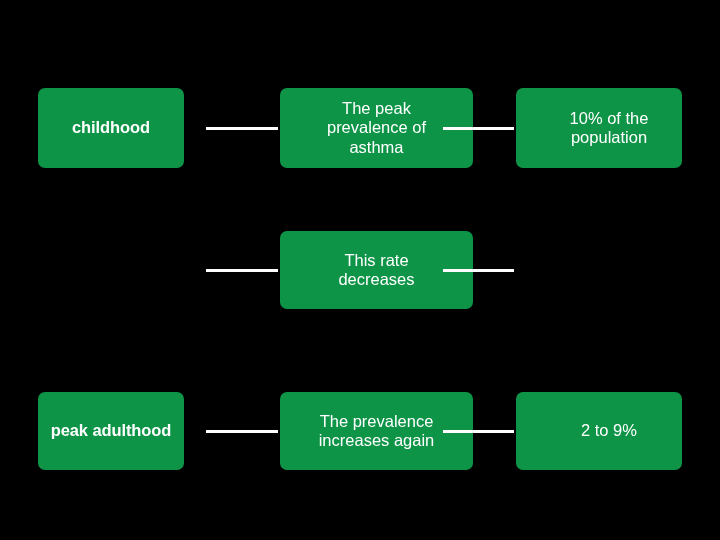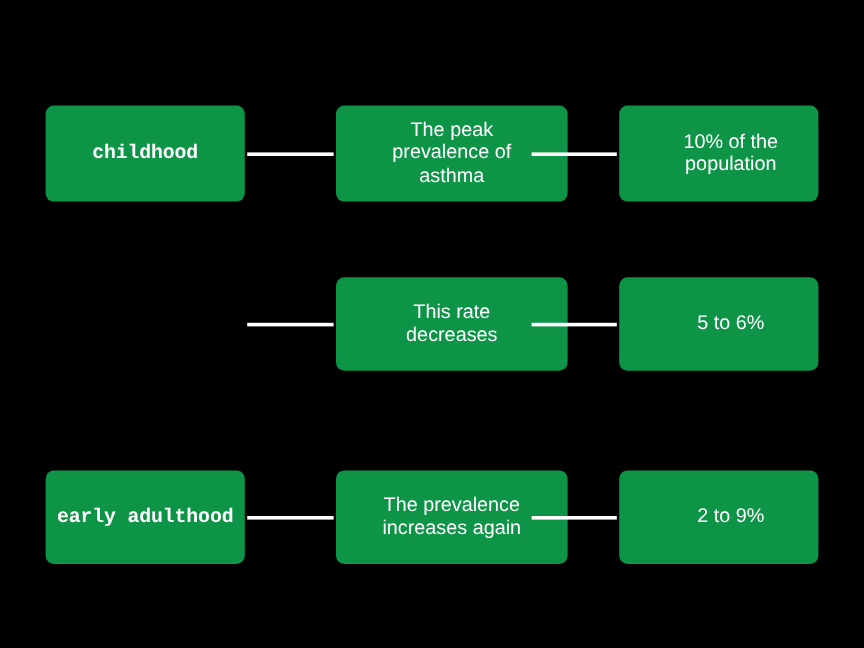--- a/index.html
+++ b/index.html
@@ -34,22 +34,21 @@
     line-height: 1.17;
   }
   .node .label {
     display: block;
     width: 100%;
     white-space: pre-line;
   }
   
   .col1 {
     left: 38px;
-    width: 166px;
-    font-family: Liberation Mono, monospace;
+    width: 146px;
   }
   .col2 {
     left: 280px;
     width: 193px;
   }
   .col3 {
     left: 516px;
     width: 166px;
   }
   
@@ -109,28 +108,25 @@
     </div>
   </div>
 
   <div class="row r2">
     <div class="connector conn-a"></div>
     <div class="node col2">
       <span class="label">This rate
 decreases</span>
     </div>
     <div class="connector conn-b"></div>
-    <div class="node col3">
-      <span class="label">5 to 6%</span>
-    </div>
   </div>
 
   <div class="row r3">
     <div class="node col1">
-      <span class="label">early adulthood</span>
+      <span class="label">peak adulthood</span>
     </div>
     <div class="connector conn-a"></div>
     <div class="node col2">
       <span class="label">The prevalence
 increases again</span>
     </div>
     <div class="connector conn-b"></div>
     <div class="node col3">
       <span class="label">2 to 9%</span>
     </div>

